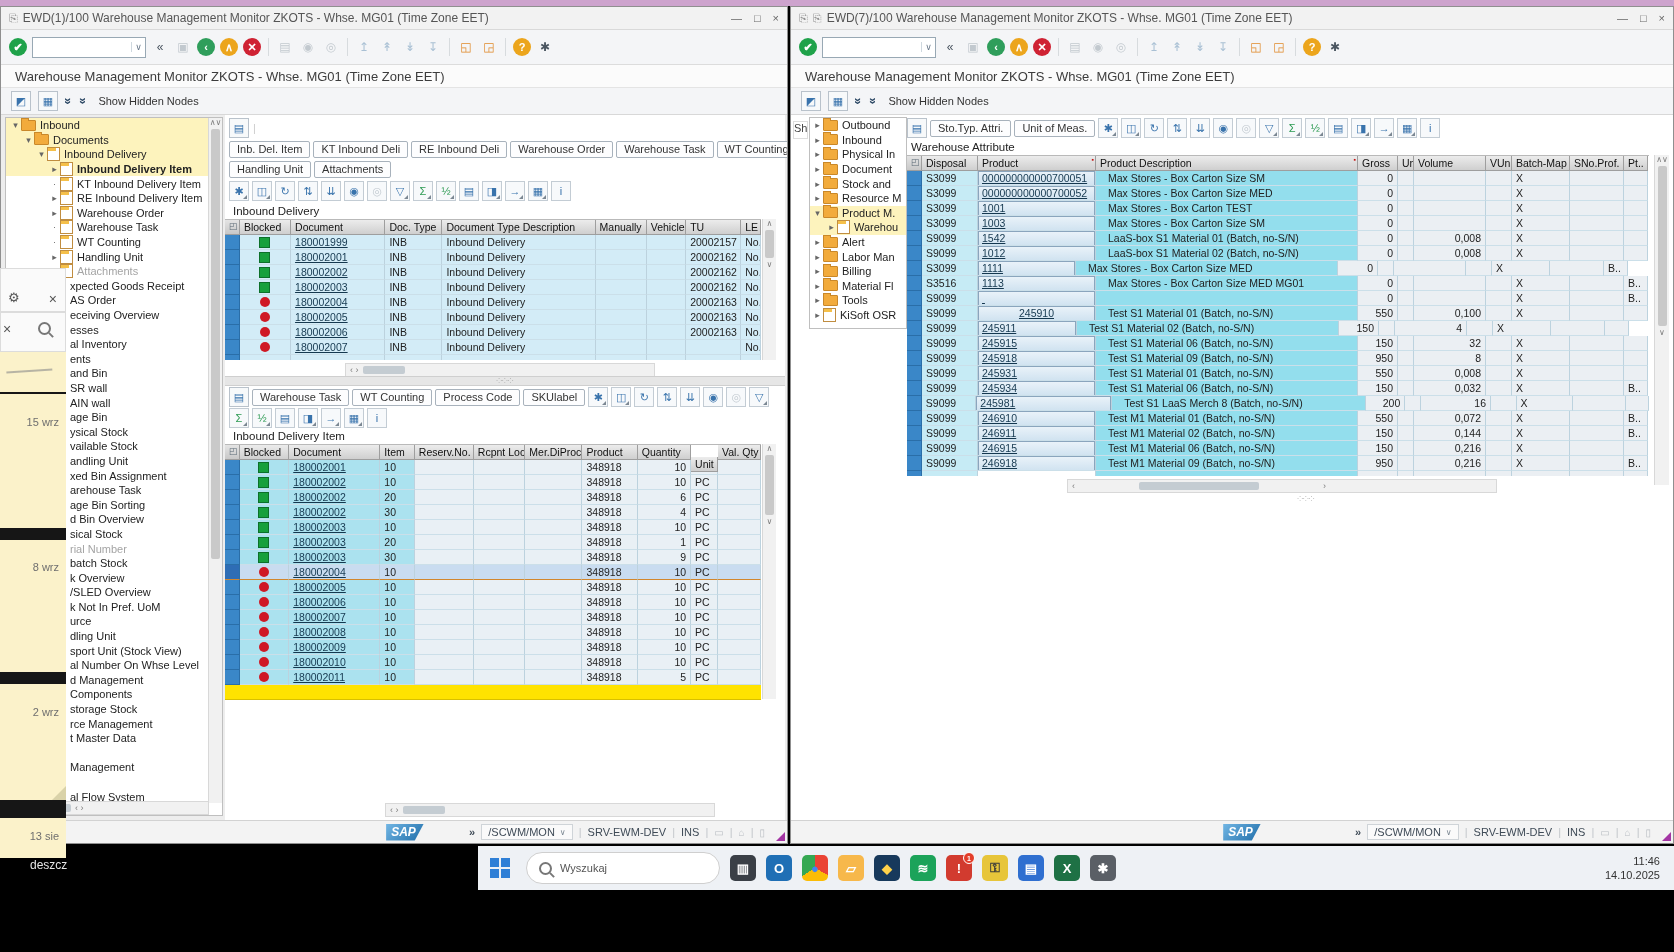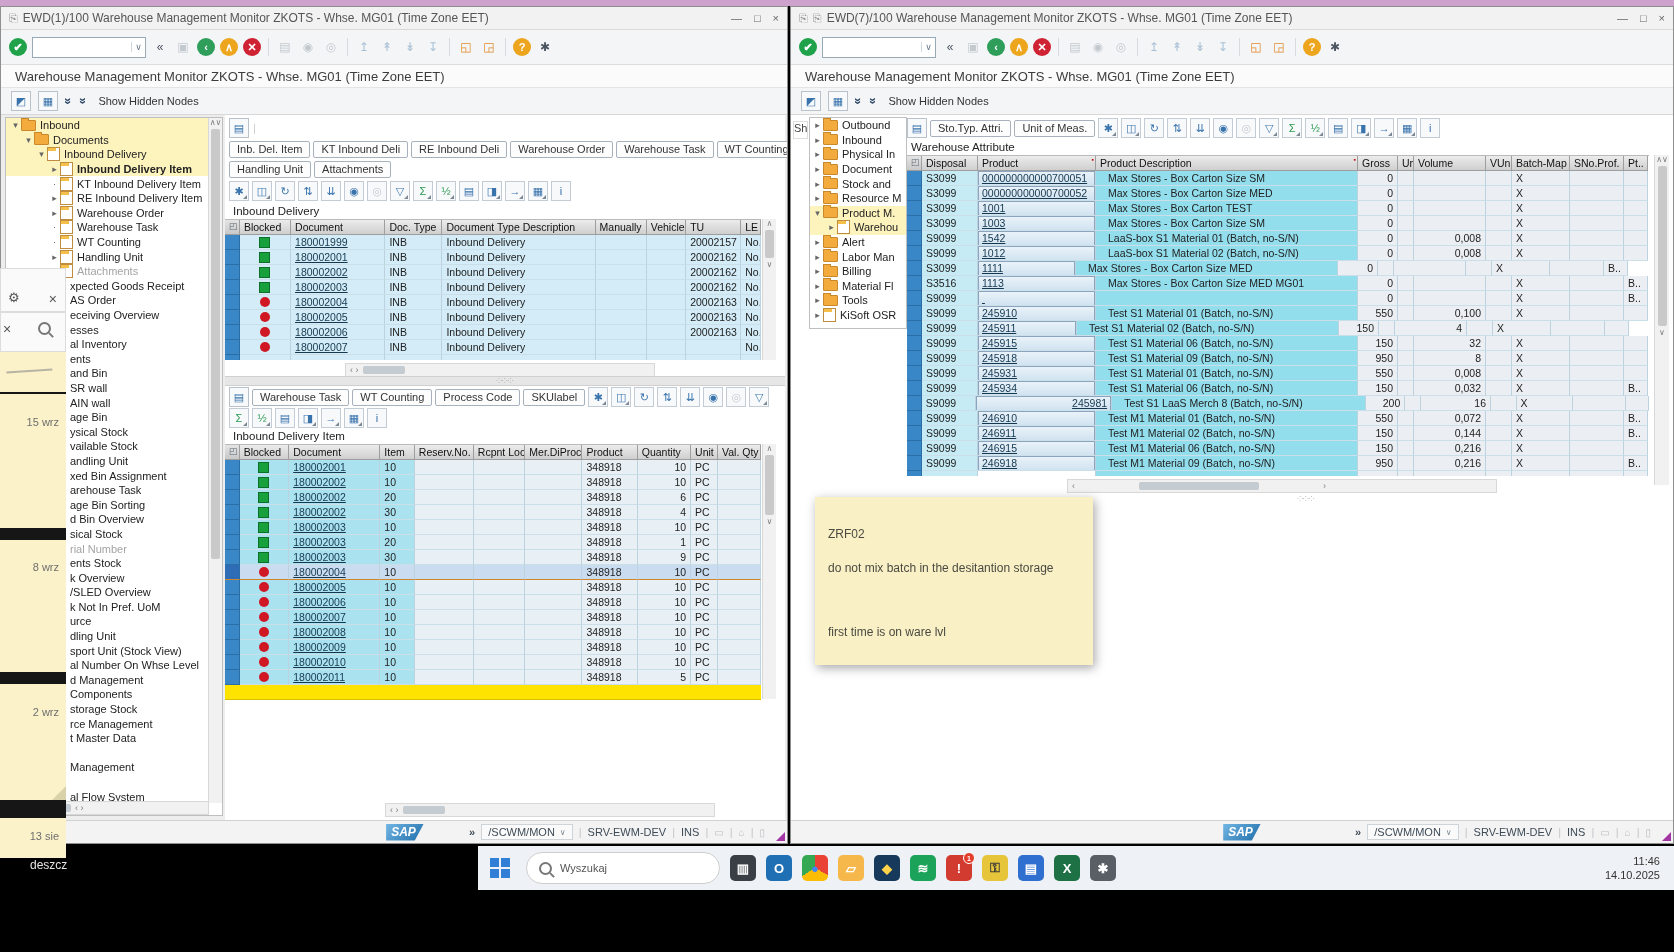--- a/index.html
+++ b/index.html
@@ -291,21 +291,21 @@
           <div class="trunc">age Bin</div>
           <div class="trunc">ysical Stock</div>
           <div class="trunc">vailable Stock</div>
           <div class="trunc">andling Unit</div>
           <div class="trunc">xed Bin Assignment</div>
           <div class="trunc">arehouse Task</div>
           <div class="trunc">age Bin Sorting</div>
           <div class="trunc">d Bin Overview</div>
           <div class="trunc">sical Stock</div>
           <div class="trunc gray">rial Number</div>
-          <div class="trunc">ents Stock</div>
+          <div class="trunc">batch Stock</div>
           <div class="trunc">k Overview</div>
           <div class="trunc">/SLED Overview</div>
           <div class="trunc">k Not In Pref. UoM</div>
           <div class="trunc">urce</div>
           <div class="trunc">dling Unit</div>
           <div class="trunc">sport Unit  (Stock View)</div>
           <div class="trunc">al Number On Whse Level</div>
           <div class="trunc">d Management</div>
           <div class="trunc">Components</div>
           <div class="trunc">storage Stock</div>
@@ -500,21 +500,21 @@
             <div class="trow">
               <div class="tcell th thsel" style="width: 15px;">◰</div>
               <div class="tcell th" style="width: 52px;">Blocked</div>
               <div class="tcell th" style="width: 96px;">Document</div>
               <div class="tcell th" style="width: 36px;">Item</div>
               <div class="tcell th" style="width: 62px;">Reserv.No.</div>
               <div class="tcell th" style="width: 54px;">Rcpnt Loc.</div>
               <div class="tcell th" style="width: 60px;">Mer.DiProc</div>
               <div class="tcell th" style="width: 58px;">Product</div>
               <div class="tcell th" style="width: 56px;">Quantity</div>
-              <div class="tcell th" style="width: 28px;">Unit</div>
+              <div class="tcell th" style="width: 28px; margin-top: 12px;">Unit</div>
               <div class="tcell th" style="width: 45px;">Val. Qty</div>
             </div>
             <div class="trow">
               <div class="tcell csel" style="width: 15px;"></div>
               <div class="tcell ccyan cstat" style="width: 52px;"><span class="sq"></span></div>
               <div class="tcell ccyan" style="width: 96px;"><span class="lnk">180002001</span></div>
               <div class="tcell ccyan" style="width: 36px;">10</div>
               <div class="tcell clight" style="width: 62px;"></div>
               <div class="tcell clight" style="width: 54px;"></div>
               <div class="tcell clight" style="width: 60px;"></div>
@@ -1023,21 +1023,21 @@
               <div class="tcell cnum" style="width: 16px;"></div>
               <div class="tcell cnum alnr" style="width: 72px;"></div>
               <div class="tcell cnum" style="width: 26px;"></div>
               <div class="tcell cx" style="width: 58px;">X</div>
               <div class="tcell cx" style="width: 54px;"></div>
               <div class="tcell cx" style="width: 24px;">B..</div>
             </div>
             <div class="trow">
               <div class="tcell csel" style="width: 15px;"></div>
               <div class="tcell cdisp" style="width: 56px;">S9099</div>
-              <div class="tcell cprod" style="width: 118px;">
+              <div class="tcell cprod" style="width: 118px; text-align: center;">
                 <span class="inputcell">245910</span>
               </div>
               <div class="tcell cdesc" style="width: 262px;">Test S1 Material 01 (Batch, no-S/N)</div>
               <div class="tcell cnum alnr" style="width: 40px;">550</div>
               <div class="tcell cnum" style="width: 16px;"></div>
               <div class="tcell cnum alnr" style="width: 72px;">0,100</div>
               <div class="tcell cnum" style="width: 26px;"></div>
               <div class="tcell cx" style="width: 58px;">X</div>
               <div class="tcell cx" style="width: 54px;"></div>
               <div class="tcell cx" style="width: 24px;"></div>
@@ -1113,21 +1113,21 @@
               <div class="tcell cnum" style="width: 16px;"></div>
               <div class="tcell cnum alnr" style="width: 72px;">0,032</div>
               <div class="tcell cnum" style="width: 26px;"></div>
               <div class="tcell cx" style="width: 58px;">X</div>
               <div class="tcell cx" style="width: 54px;"></div>
               <div class="tcell cx" style="width: 24px;">B..</div>
             </div>
             <div class="trow">
               <div class="tcell csel" style="width: 15px;"></div>
               <div class="tcell cdisp" style="width: 56px;">S9099</div>
-              <div class="tcell cprod" style="width: 140px; text-align: right;">
+              <div class="tcell cprod" style="width: 140px;">
                 <span class="inputcell">245981</span>
               </div>
               <div class="tcell cdesc" style="width: 262px;">Test S1 LaaS Merch 8 (Batch, no-S/N)</div>
               <div class="tcell cnum alnr" style="width: 40px;">200</div>
               <div class="tcell cnum" style="width: 16px;"></div>
               <div class="tcell cnum alnr" style="width: 72px;">16</div>
               <div class="tcell cnum" style="width: 26px;"></div>
               <div class="tcell cx" style="width: 58px;">X</div>
               <div class="tcell cx" style="width: 54px;"></div>
               <div class="tcell cx" style="width: 24px;"></div>
@@ -1254,25 +1254,20 @@
     </div>
     <div class="scard note" style="top:416px;height:116px">
       <span class="sdate" style="top:22px">2 wrz</span>
       <span class="fold"></span>
     </div>
     <div class="scard note" style="top:550px;height:40px">
       <span class="sdate" style="top:12px">13 sie</span>
     </div>
   </div>
 
-  <div id="bignote">
-    <div class="l1">ZRF02</div>
-    <div class="l2">do not mix batch in the desitantion storage</div>
-    <div class="l3">first  time is on ware lvl</div>
-  </div>
 
   <div id="taskbar">
     <span class="startic">
         <i></i>
         <i></i>
         <i></i>
         <i></i>
       </span>
     <span class="searchpill">
       <span class="spmag"></span>

